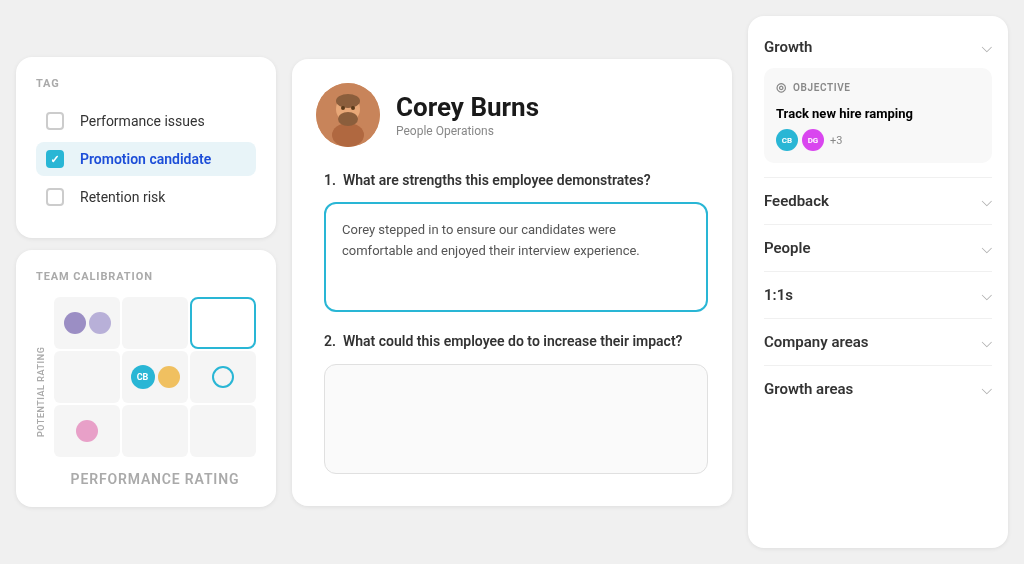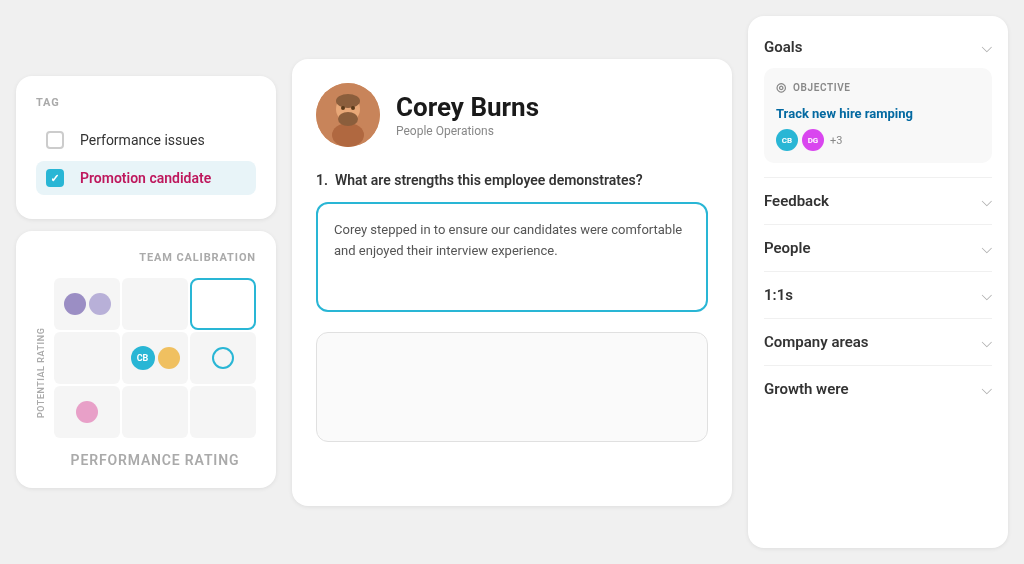--- a/index.html
+++ b/index.html
@@ -76,31 +76,30 @@
       font-weight: 700;
     }
 
     .tag-label {
       font-size: 14px;
       color: #333;
     }
 
     .tag-item.selected .tag-label {
       font-weight: 600;
-      color: #be185d;
+      color: #1d4ed8;
     }
 
     
     .calibration-title {
       font-size: 11px;
       font-weight: 700;
       color: #aaa;
       letter-spacing: 0.08em;
       margin-bottom: 14px;
-      text-align: right;
     }
 
     .calibration-grid-wrapper {
       display: flex;
       gap: 8px;
     }
 
     .y-label {
       writing-mode: vertical-rl;
       transform: rotate(180deg);
@@ -221,20 +220,21 @@
     }
 
     .profile-dept {
       font-size: 12px;
       color: #888;
       margin-top: 2px;
     }
 
     .question-section {
       margin-bottom: 20px;
+      margin-left: 8px;
     }
 
     .question-text {
       font-size: 14px;
       font-weight: 600;
       color: #333;
       margin-bottom: 12px;
       line-height: 1.4;
     }
 
@@ -317,21 +317,21 @@
       margin-bottom: 6px;
     }
 
     .objective-icon {
       font-size: 12px;
     }
 
     .objective-title {
       font-size: 13px;
       font-weight: 700;
-      color: #0369a1;
+      color: #000000;
       margin-bottom: 8px;
       margin-top: 12px;
     }
 
     .objective-avatars {
       display: flex;
       align-items: center;
       gap: 4px;
     }
 
@@ -367,20 +367,24 @@
     <div class="tag-item">
       <div class="tag-checkbox"></div>
       <span class="tag-label">Performance issues</span>
     </div>
 
     <div class="tag-item selected">
       <div class="tag-checkbox checked"></div>
       <span class="tag-label">Promotion candidate</span>
     </div>
 
+    <div class="tag-item">
+      <div class="tag-checkbox"></div>
+      <span class="tag-label">Retention risk</span>
+    </div>
   </div>
 
   <div class="card">
     <div class="calibration-title">TEAM CALIBRATION</div>
 
     <div class="calibration-grid-wrapper">
       <div class="y-label">POTENTIAL RATING</div>
 
       <div class="calibration-grid-col">
         <div class="calibration-grid">
@@ -442,29 +446,33 @@
     <div class="question-text">
       <span>1.</span>
       &nbsp;<span>What are strengths this employee demonstrates?</span>
     </div>
     <div class="answer-box">
       <span>Corey stepped in to ensure our candidates were comfortable and enjoyed their interview experience.</span>
     </div>
   </div>
 
   <div class="question-section">
+    <div class="question-text">
+      <span>2.</span>
+      &nbsp;<span>What could this employee do to increase their impact?</span>
+    </div>
     <div class="answer-box empty"></div>
   </div>
 </div>
 
 <div class="right-panel">
 
   <div class="right-section">
     <div class="right-section-header">
-      <span class="right-section-title">Goals</span>
+      <span class="right-section-title">Growth</span>
       <span class="chevron">⌵</span>
     </div>
     <div class="goals-content">
       <div class="objective-card">
         <div class="objective-tag">
           <span class="objective-icon">◎</span>
           <span>OBJECTIVE</span>
         </div>
         <div class="objective-title">Track new hire ramping</div>
         <div class="objective-avatars">
@@ -499,18 +507,18 @@
 
   <div class="right-section">
     <div class="right-section-header">
       <span class="right-section-title">Company areas</span>
       <span class="chevron">⌵</span>
     </div>
   </div>
 
   <div class="right-section">
     <div class="right-section-header">
-      <span class="right-section-title">Growth were</span>
+      <span class="right-section-title">Growth areas</span>
       <span class="chevron">⌵</span>
     </div>
   </div>
 
 </div>
 
 </body></html>

